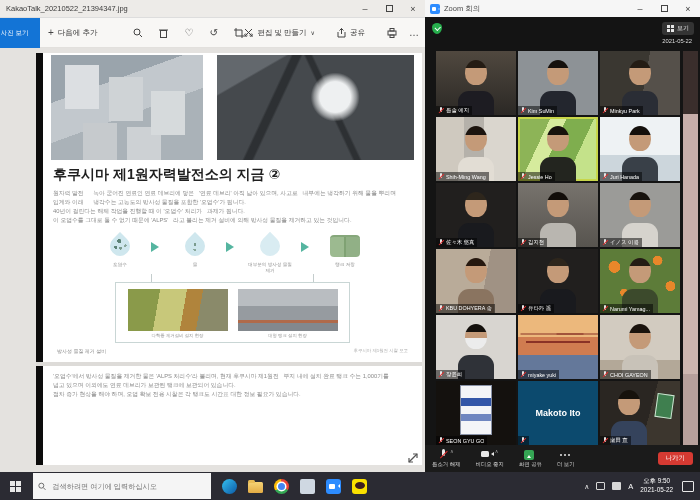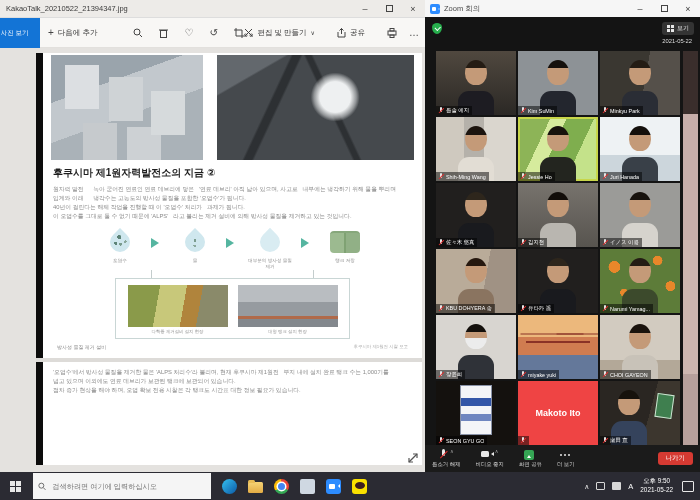--- a/index.html
+++ b/index.html
@@ -31,21 +31,21 @@
   .doc-photos{display:flex;gap:14px;height:105px;margin-bottom:6px;}
   .photoL{position:relative;width:152px;background:linear-gradient(160deg,#9aa4ac 0 30%,#c2c8cd 30% 55%,#aab2b8 55%);overflow:hidden;}
   .photoL::before{content:"";position:absolute;left:14px;top:10px;width:34px;height:44px;background:#dcdfe2;
                   box-shadow:44px 12px 0 #cfd3d6,86px 26px 0 #d6dadc,18px 58px 0 #c6cacd,62px 62px 0 #cdd1d4;}
   .photoR{position:relative;flex:1;background:#45494d;overflow:hidden;}
   .photoR::before{content:"";position:absolute;inset:0;
       background:radial-gradient(circle 34px at 60% 40%,#eef0f1 0 45%,rgba(238,240,241,.45) 62%,transparent 72%),
                  linear-gradient(115deg,transparent 30%,#2d3033 31% 34%,transparent 35%),
                  linear-gradient(65deg,transparent 55%,#2d3033 56% 58%,transparent 59%),
                  linear-gradient(150deg,#63686d 0 18%,transparent 19%);}
-  .h1{font-size:10px;font-weight:bold;color:#1f1f1f;margin:0 0 5px 2px;}
+  .h1{font-size:14px;font-weight:bold;color:#1f1f1f;margin:0 0 5px 2px;}
   .tline{font-size:5.8px;color:#8a8a8a;line-height:1.55;white-space:pre-wrap;margin-left:2px;}
   .diagram{display:flex;justify-content:center;align-items:flex-start;gap:7px;margin-top:7px;}
   .dstep{display:flex;flex-direction:column;align-items:center;width:48px;}
   .drop{width:20px;height:20px;border-radius:0 50% 50% 50%;transform:rotate(45deg);background:#cfe7ee;margin:4px 0 6px;}
   .d1{background-image:radial-gradient(circle 2px at 30% 35%,#5d8377 97%,transparent),
       radial-gradient(circle 1.6px at 60% 55%,#7a9b8e 97%,transparent),
       radial-gradient(circle 1.6px at 40% 70%,#5d8377 97%,transparent),
       radial-gradient(circle 1.3px at 68% 30%,#8aa89c 97%,transparent);}
   .d2{background-image:radial-gradient(circle 1.5px at 45% 45%,#7a9b8e 97%,transparent),
       radial-gradient(circle 1.2px at 62% 65%,#8aa89c 97%,transparent);}
@@ -122,21 +122,21 @@
              radial-gradient(circle 4px at 30% 68%,#e8872a 96%,transparent),#5d7c39;--shirt:#3c4a2c;}
   .v-bright{background:#d8d5d0;--shirt:#2f3238;--hair:#14100c;}
   .v-bridge{background:linear-gradient(#ecb87c 0 35%,#d07c50 35% 62%,#64789a 62%);}
   .v-bridge::after{content:"";position:absolute;left:10%;top:26px;width:80%;height:2px;background:#8a3226;
                    box-shadow:-6px -8px 0 -0.5px #8a3226,30px -8px 0 -0.5px #8a3226;}
   .v-room{background:linear-gradient(#d2cbc0 0 70%,#b3a898 70%);--shirt:#c8c2b8;--hair:#1a130d;}
   .v-book{background:#14110e;}
   .v-book::after{content:"";position:absolute;left:50%;top:4px;transform:translateX(-50%);width:30px;height:48px;
                  background:linear-gradient(#f4f5f8 0 26%,#3356a8 26% 42%,#f4f5f8 42% 58%,#6f86c0 58% 72%,#f4f5f8 72%);
                  border:1px solid #8a93a8;}
-  .v-nameonly{background:#ef4444;}
+  .v-nameonly{background:#0c4a6e;}
   .v-bookman{background:linear-gradient(105deg,#2a2622 0 60%,#3c362e 60%);--shirt:#35435c;--hair:#17120c;}
   .v-bookman .person{left:36%;}
   .v-bookman::after{content:"";position:absolute;right:7px;top:13px;width:15px;height:22px;background:#3f7f4f;
                     border:1px solid #cfe3d2;transform:rotate(8deg);}
   .sliver{position:absolute;right:2px;top:34px;width:15px;height:394px;
           background:linear-gradient(#3a2e2c 0 16%,#c7aeaa 16% 48%,#cdb6b0 48% 82%,#b7a09c 82%);}
   
   .z-controls{position:absolute;left:0;right:0;bottom:0;height:27px;background:#1b1b1b;
               display:flex;align-items:center;padding:0 7px;gap:15px;}
   .ctrl{display:flex;flex-direction:column;align-items:center;gap:1px;}

